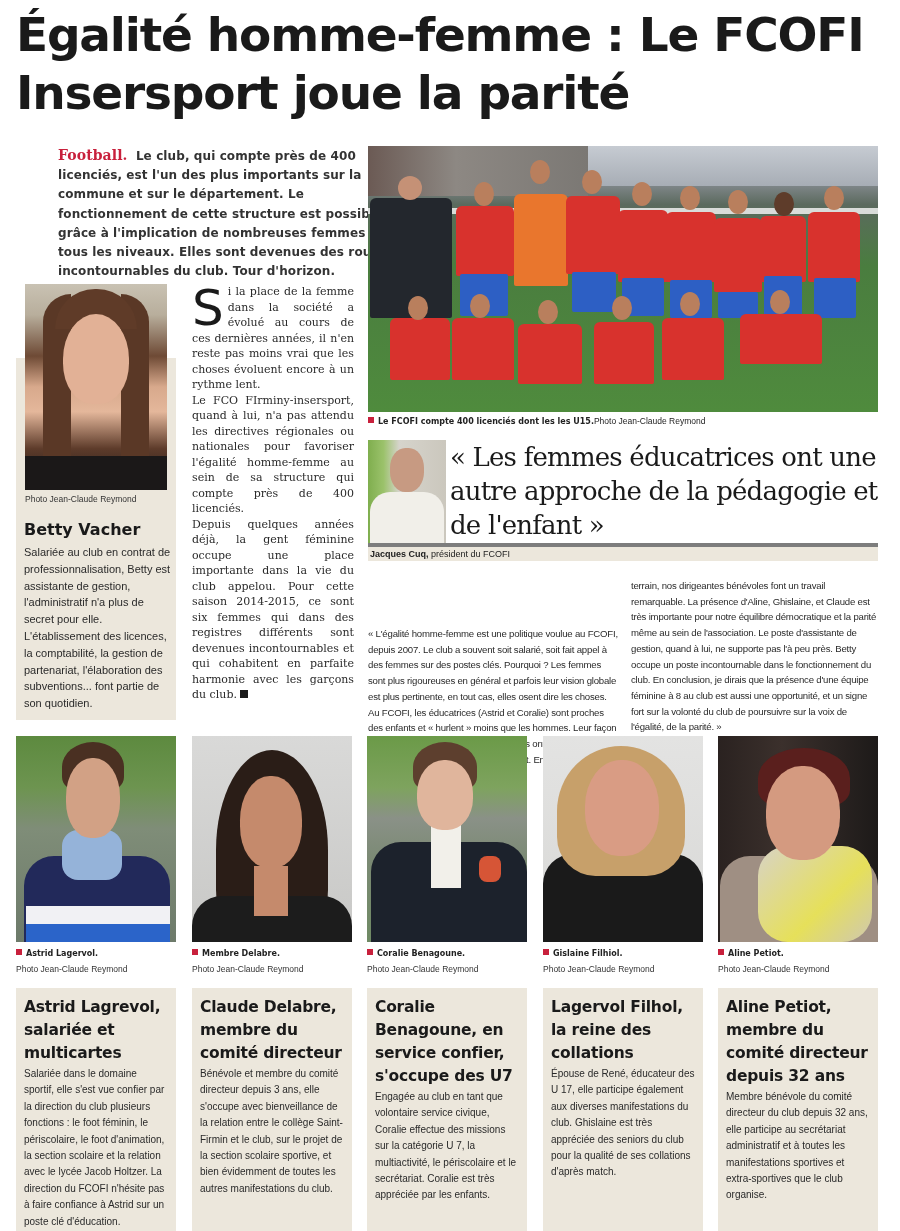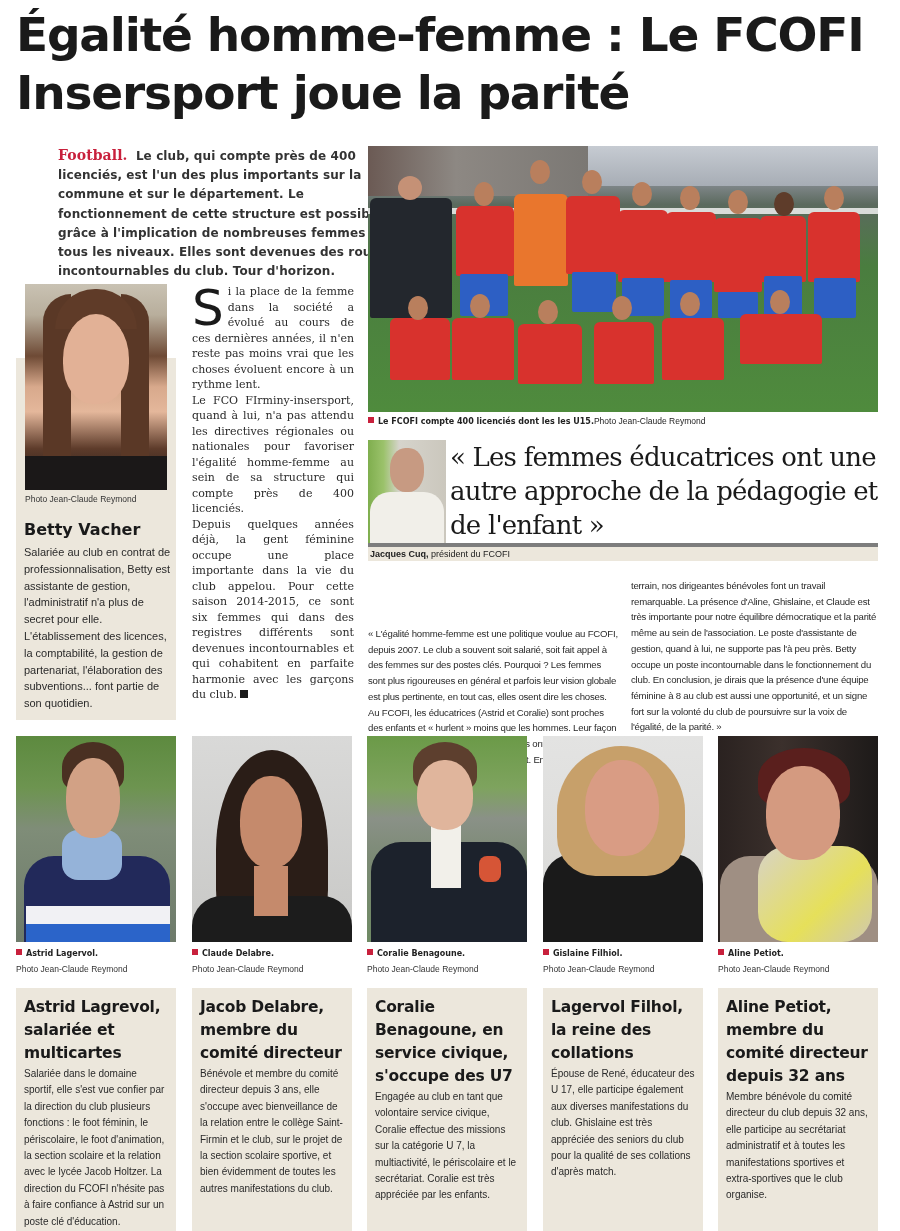--- a/index.html
+++ b/index.html
@@ -264,39 +264,39 @@
 <div class="portrait" style="left:718px;">
   <div class="bg" style="background:linear-gradient(90deg,#2a2220 0%,#3b302c 40%,#1d1a19 100%);"></div>
   <div class="torso" style="left:2px;top:120px;width:158px;height:90px;background:#9f8f83;"></div>
   <div style="position:absolute;left:40px;top:110px;width:114px;height:96px;border-radius:30px;background:linear-gradient(135deg,#d8d3c6,#e6e05a 60%,#cfc8b0);"></div>
   <div class="hair" style="left:40px;top:12px;width:92px;height:60px;background:#5a1f1d;"></div>
   <div class="face" style="left:48px;top:30px;width:74px;height:94px;background:#d49a80;"></div>
 </div>
 
 <div class="pcap" style="left:16px;"><span class="red-square"></span><span>Astrid Lagervol.</span></div>
 <div class="pcredit" style="left:16px;">Photo Jean-Claude Reymond</div>
-<div class="pcap" style="left:192px;"><span class="red-square"></span><span>Claude Delabre.</span></div>
+<div class="pcap" style="left:192px;"><span class="red-square"></span><span>Membre Delabre.</span></div>
 <div class="pcredit" style="left:192px;">Photo Jean-Claude Reymond</div>
 <div class="pcap" style="left:367px;"><span class="red-square"></span><span>Coralie Benagoune.</span></div>
 <div class="pcredit" style="left:367px;">Photo Jean-Claude Reymond</div>
 <div class="pcap" style="left:543px;"><span class="red-square"></span><span>Gislaine Filhiol.</span></div>
 <div class="pcredit" style="left:543px;">Photo Jean-Claude Reymond</div>
 <div class="pcap" style="left:718px;"><span class="red-square"></span><span>Aline Petiot.</span></div>
 <div class="pcredit" style="left:718px;">Photo Jean-Claude Reymond</div>
 
 <div class="bio" style="left:16px;width:160px;">
   <h3>Astrid Lagrevol, salariée et multicartes</h3>
   <p>Salariée dans le domaine sportif, elle s'est vue confier par la direction du club plusieurs fonctions : le foot féminin, le périscolaire, le foot d'animation, la section scolaire et la relation avec le lycée Jacob Holtzer. La direction du FCOFI n'hésite pas à faire confiance à Astrid sur un poste clé d'éducation.</p>
 </div>
 <div class="bio" style="left:192px;width:160px;">
-  <h3>Jacob Delabre, membre du comité directeur</h3>
+  <h3>Claude Delabre, membre du comité directeur</h3>
   <p>Bénévole et membre du comité directeur depuis 3 ans, elle s'occupe avec bienveillance de la relation entre le collège Saint-Firmin et le club, sur le projet de la section scolaire sportive, et bien évidemment de toutes les autres manifestations du club.</p>
 </div>
 <div class="bio" style="left:367px;width:160px;">
-  <h3>Coralie Benagoune, en service civique, s'occupe des U7</h3>
+  <h3>Coralie Benagoune, en service confier, s'occupe des U7</h3>
   <p>Engagée au club en tant que volontaire service civique, Coralie effectue des missions sur la catégorie U 7, la multiactivité, le périscolaire et le secrétariat. Coralie est très appréciée par les enfants.</p>
 </div>
 <div class="bio" style="left:543px;width:160px;">
   <h3>Lagervol Filhol, la reine des collations</h3>
   <p>Épouse de René, éducateur des U 17, elle participe également aux diverses manifestations du club. Ghislaine est très appréciée des seniors du club pour la qualité de ses collations d'après match.</p>
 </div>
 <div class="bio" style="left:718px;width:160px;">
   <h3>Aline Petiot, membre du comité directeur depuis 32 ans</h3>
   <p>Membre bénévole du comité directeur du club depuis 32 ans, elle participe au secrétariat administratif et à toutes les manifestations sportives et extra-sportives que le club organise.</p>
 </div>

